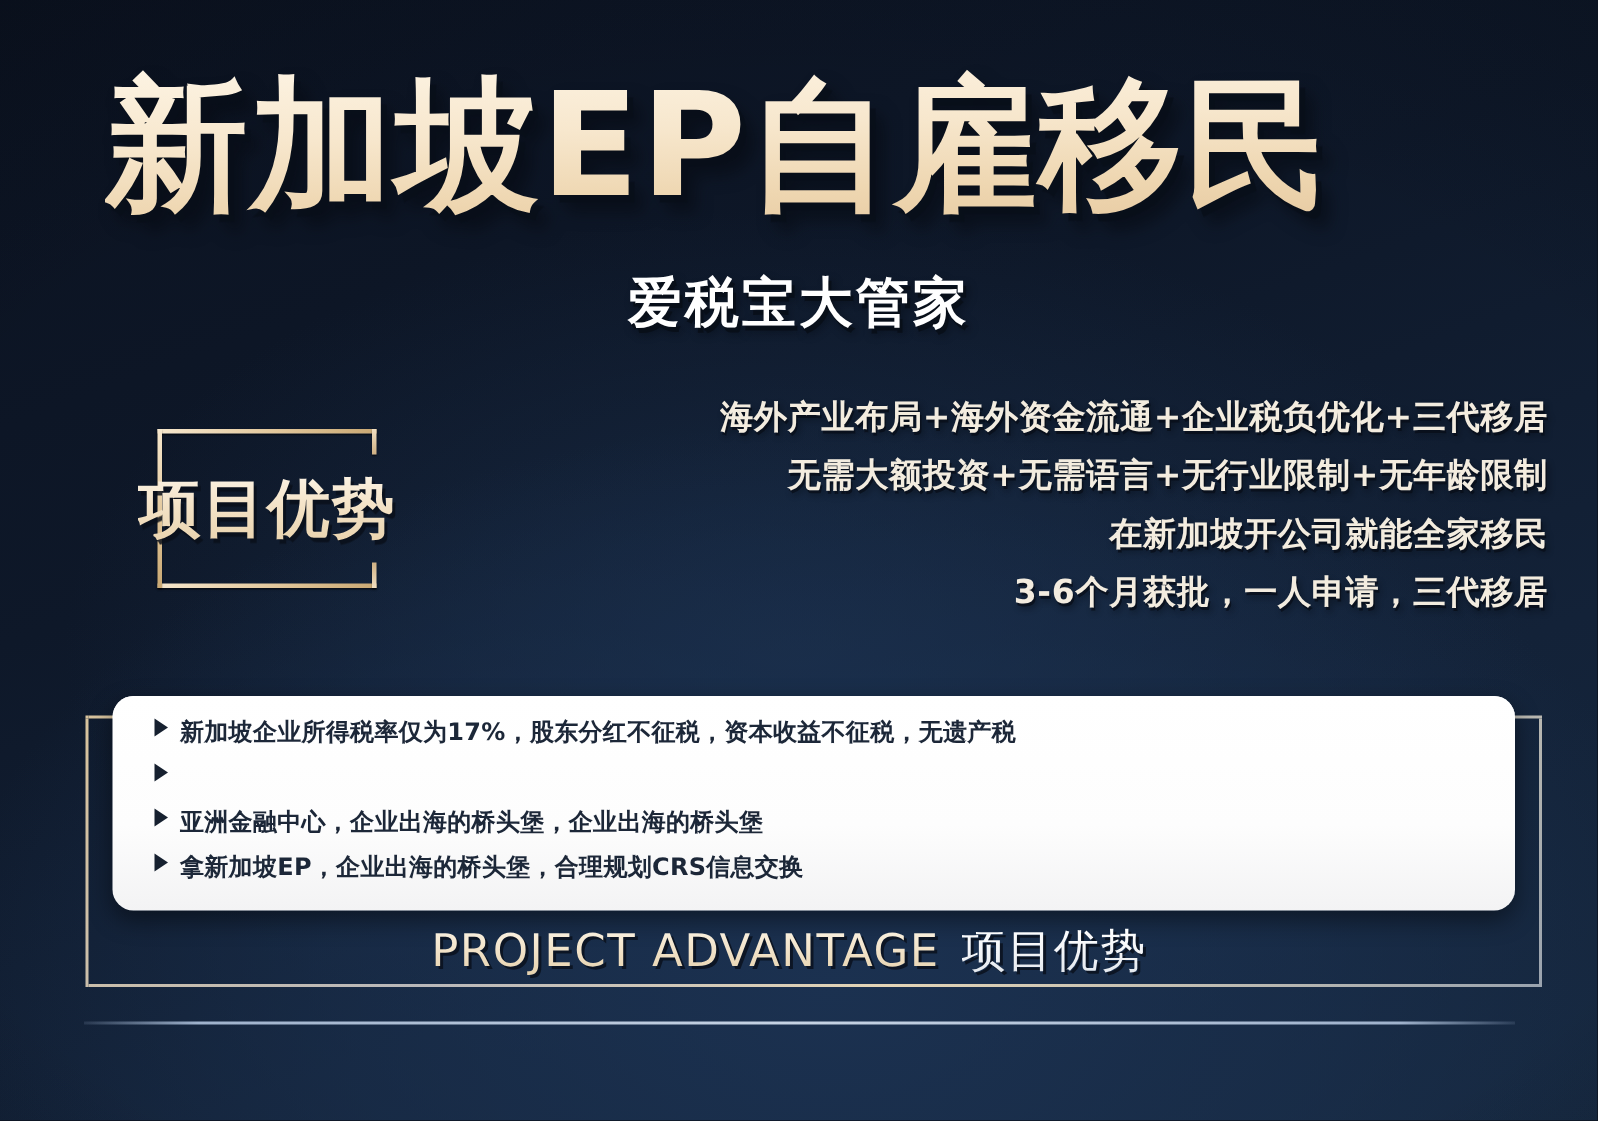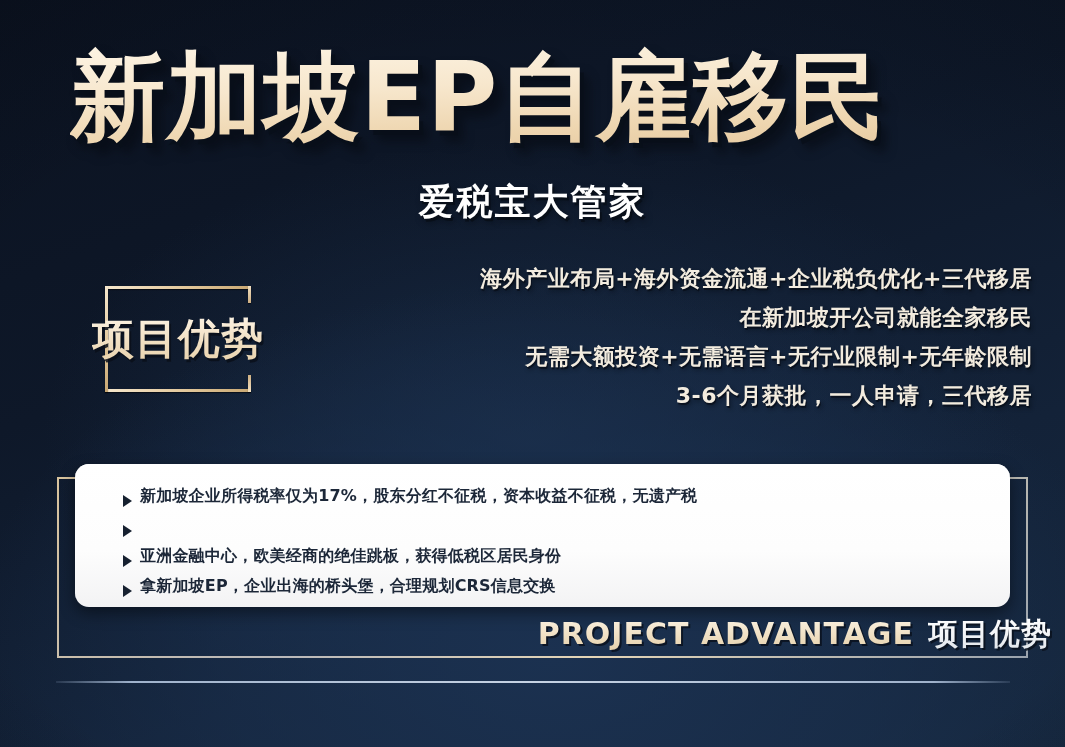--- a/index.html
+++ b/index.html
@@ -169,24 +169,23 @@
     height: 143px;
     box-sizing: border-box;
     background: linear-gradient(180deg, #ffffff 0%, #fdfdfd 60%, #f3f3f4 100%);
     border-radius: 14px;
     box-shadow: 0 6px 16px rgba(0,0,0,0.45), 0 1px 0 rgba(255,255,255,0.9) inset;
     padding: 14px 22px 10px 28px;
     z-index: 5;
   }
   .bullet-row {
     display: flex;
-    align-items: flex-end;
+    align-items: flex-start;
     height: 29px;
     margin-bottom: 1px;
-    margin-left: 20px;
   }
   .bullet-marker {
     flex: 0 0 auto;
     width: 0;
     height: 0;
     border-left: 9px solid #16202f;
     border-top: 6px solid transparent;
     border-bottom: 6px solid transparent;
     margin-right: 8px;
     margin-top: 1px;
@@ -199,25 +198,25 @@
     letter-spacing: 0.2px;
     white-space: nowrap;
   }
 
   
   .caption {
     position: absolute;
     left: 0;
     top: 614px;
     width: 1052px;
-    text-align: right;
+    text-align: center;
     z-index: 6;
     font-family: "DejaVu Sans", "Liberation Sans", sans-serif;
     font-size: 30px;
-    font-weight: bold;
+    font-weight: normal;
     letter-spacing: 1px;
     white-space: nowrap;
   }
   .caption .en {
     background: linear-gradient(180deg, #fbf3e4 0%, #f0e0c4 55%, #e4d0ab 100%);
     -webkit-background-clip: text;
     background-clip: text;
     color: transparent;
     -webkit-text-fill-color: transparent;
     filter: drop-shadow(2px 2px 0 rgba(9,15,26,0.8));
@@ -262,38 +261,38 @@
       <span class="ln ln-bottom"></span>
       <span class="ln ln-left"></span>
       <span class="ln ln-right-top"></span>
       <span class="ln ln-right-bottom"></span>
     </div>
     <span class="badge-label">项目优势</span>
   </div>
 
   <div class="features">
     <div class="feature-line">海外产业布局+海外资金流通+企业税负优化+三代移居</div>
+    <div class="feature-line">无需大额投资+无需语言+无行业限制+无年龄限制</div>
     <div class="feature-line">在新加坡开公司就能全家移民</div>
-    <div class="feature-line">无需大额投资+无需语言+无行业限制+无年龄限制</div>
     <div class="feature-line">3-6个月获批，一人申请，三代移居</div>
   </div>
 
   <div class="outer-frame"></div>
 
   <div class="card">
     <div class="bullet-row">
       <span class="bullet-marker"></span>
       <span class="bullet-text">新加坡企业所得税率仅为17%，股东分红不征税，资本收益不征税，无遗产税</span>
     </div>
     <div class="bullet-row">
       <span class="bullet-marker"></span>
     </div>
     <div class="bullet-row">
       <span class="bullet-marker"></span>
-      <span class="bullet-text">亚洲金融中心，欧美经商的绝佳跳板，获得低税区居民身份</span>
+      <span class="bullet-text">亚洲金融中心，企业出海的桥头堡，企业出海的桥头堡</span>
     </div>
     <div class="bullet-row">
       <span class="bullet-marker"></span>
       <span class="bullet-text">拿新加坡EP，企业出海的桥头堡，合理规划CRS信息交换</span>
     </div>
   </div>
 
   <div class="caption">
     <span class="en">PROJECT ADVANTAGE</span><span class="zh">项目优势</span>
   </div>

